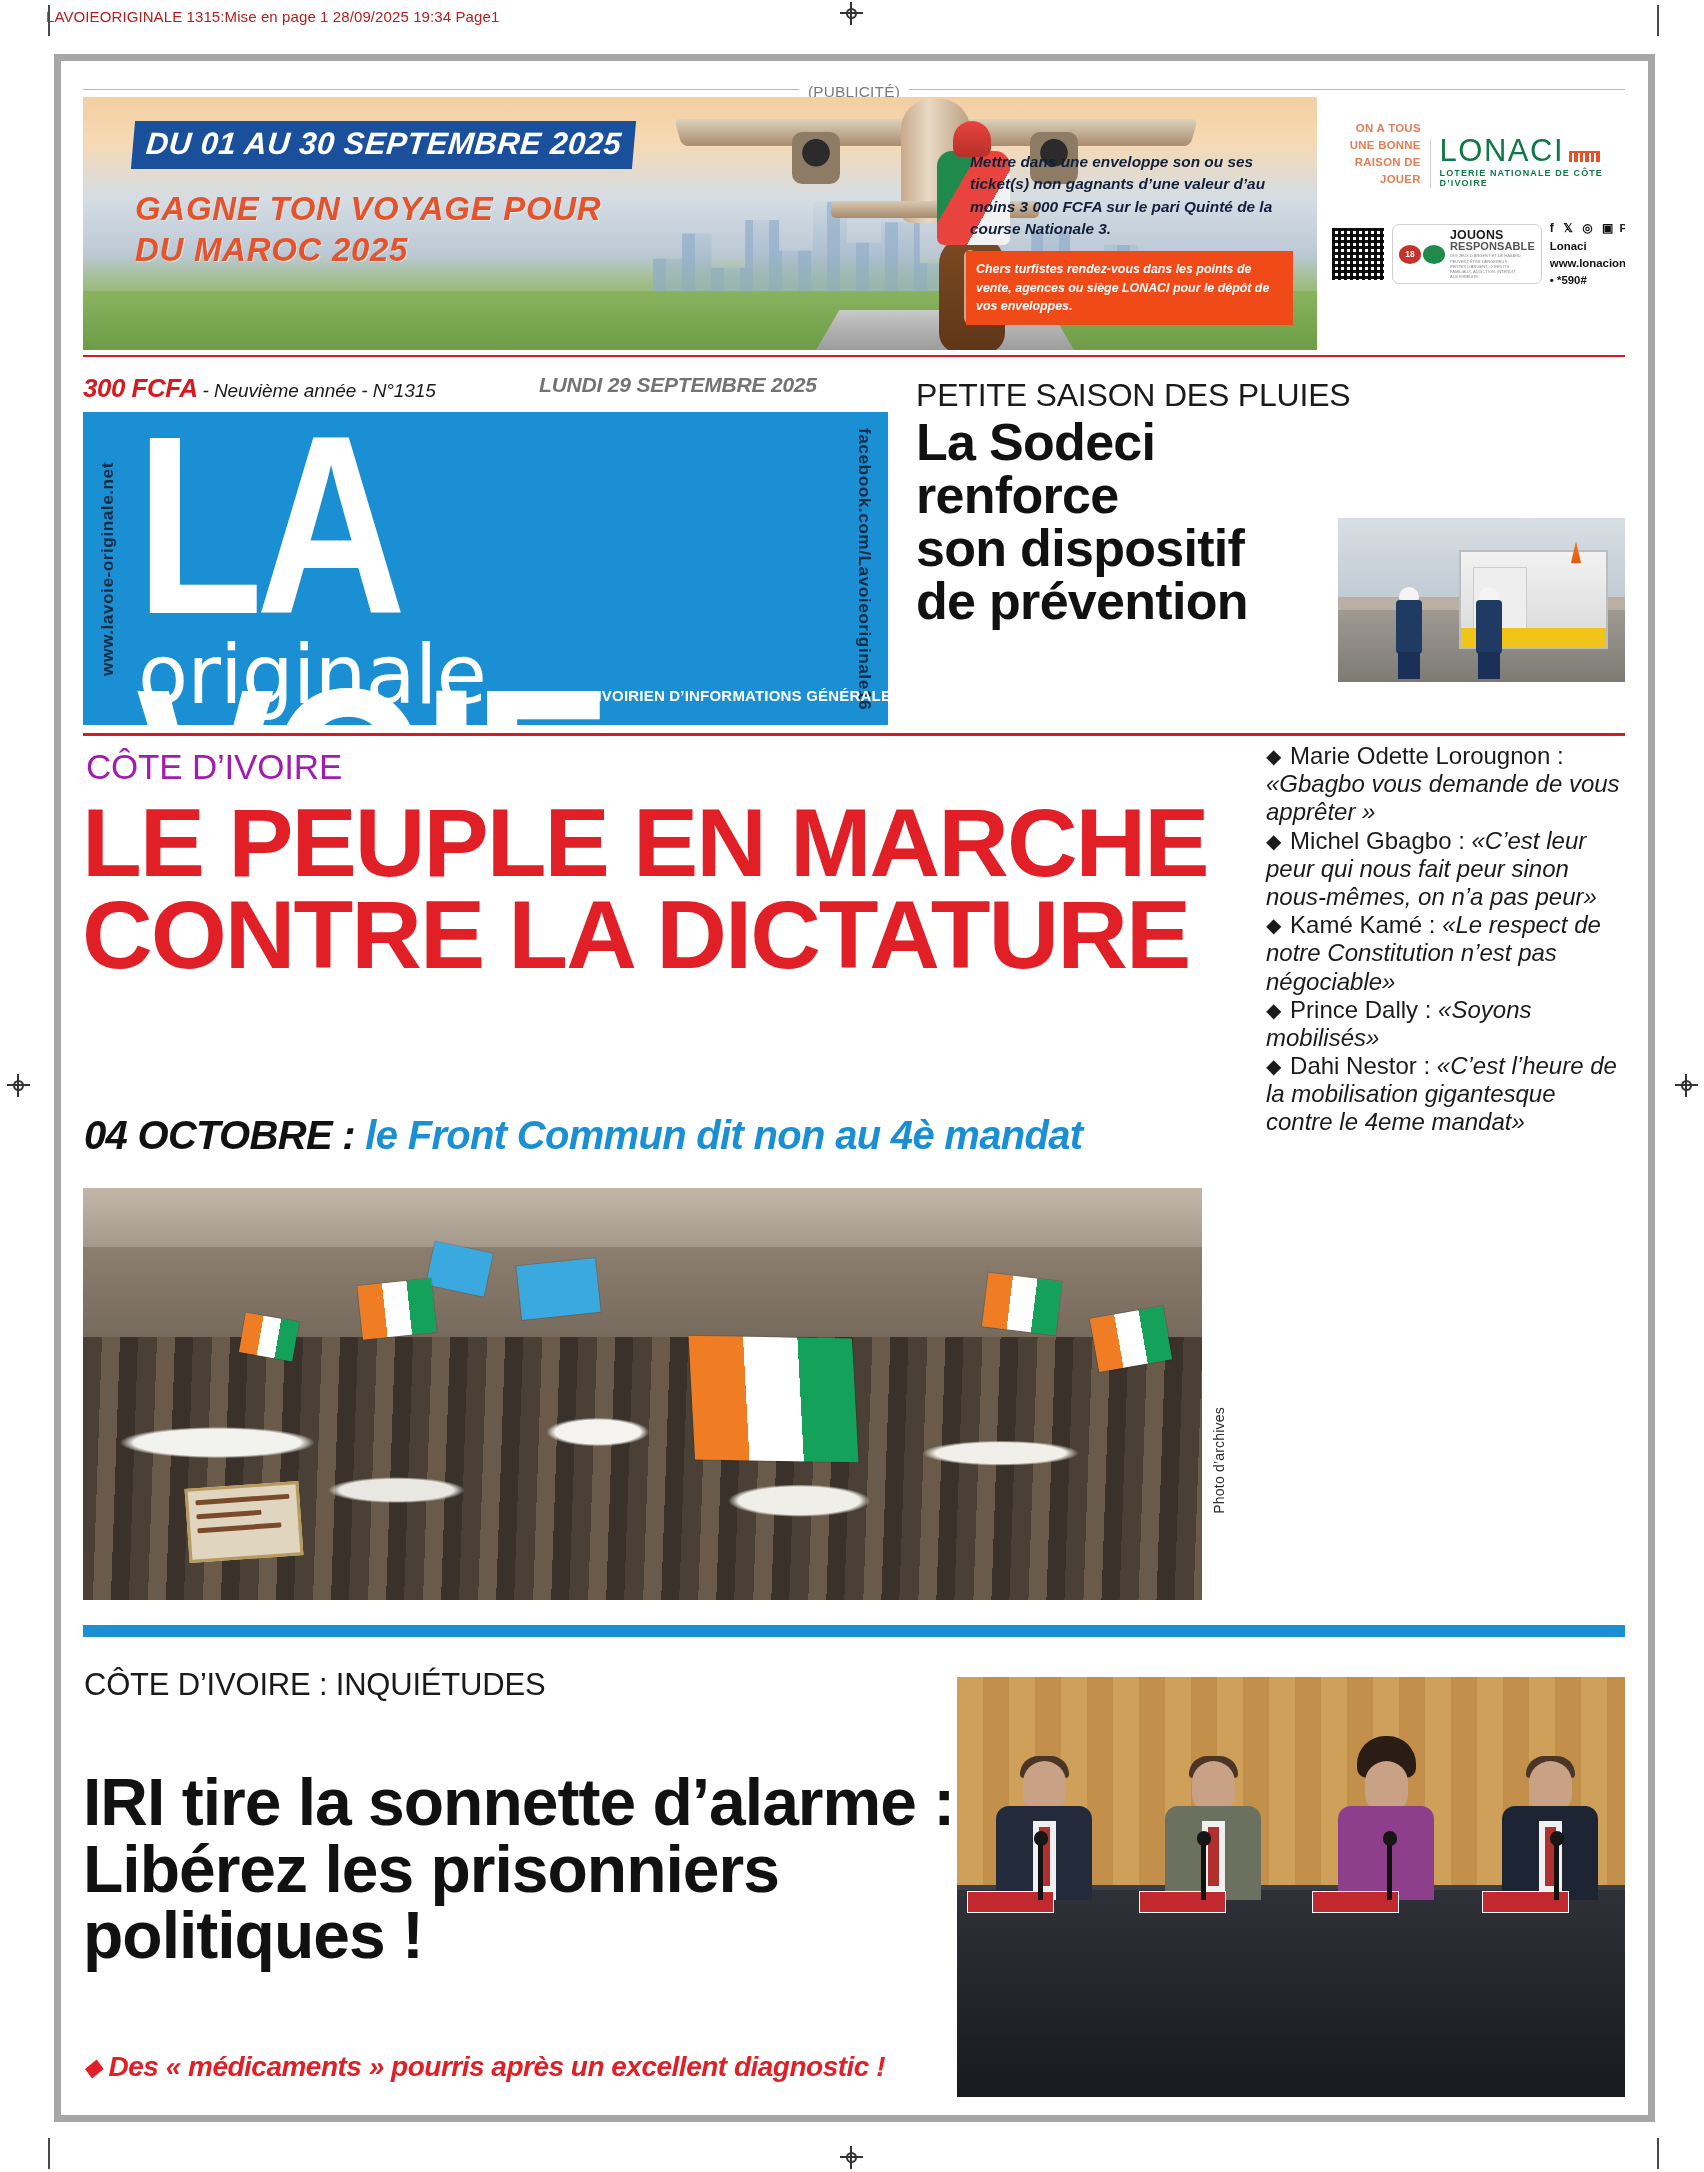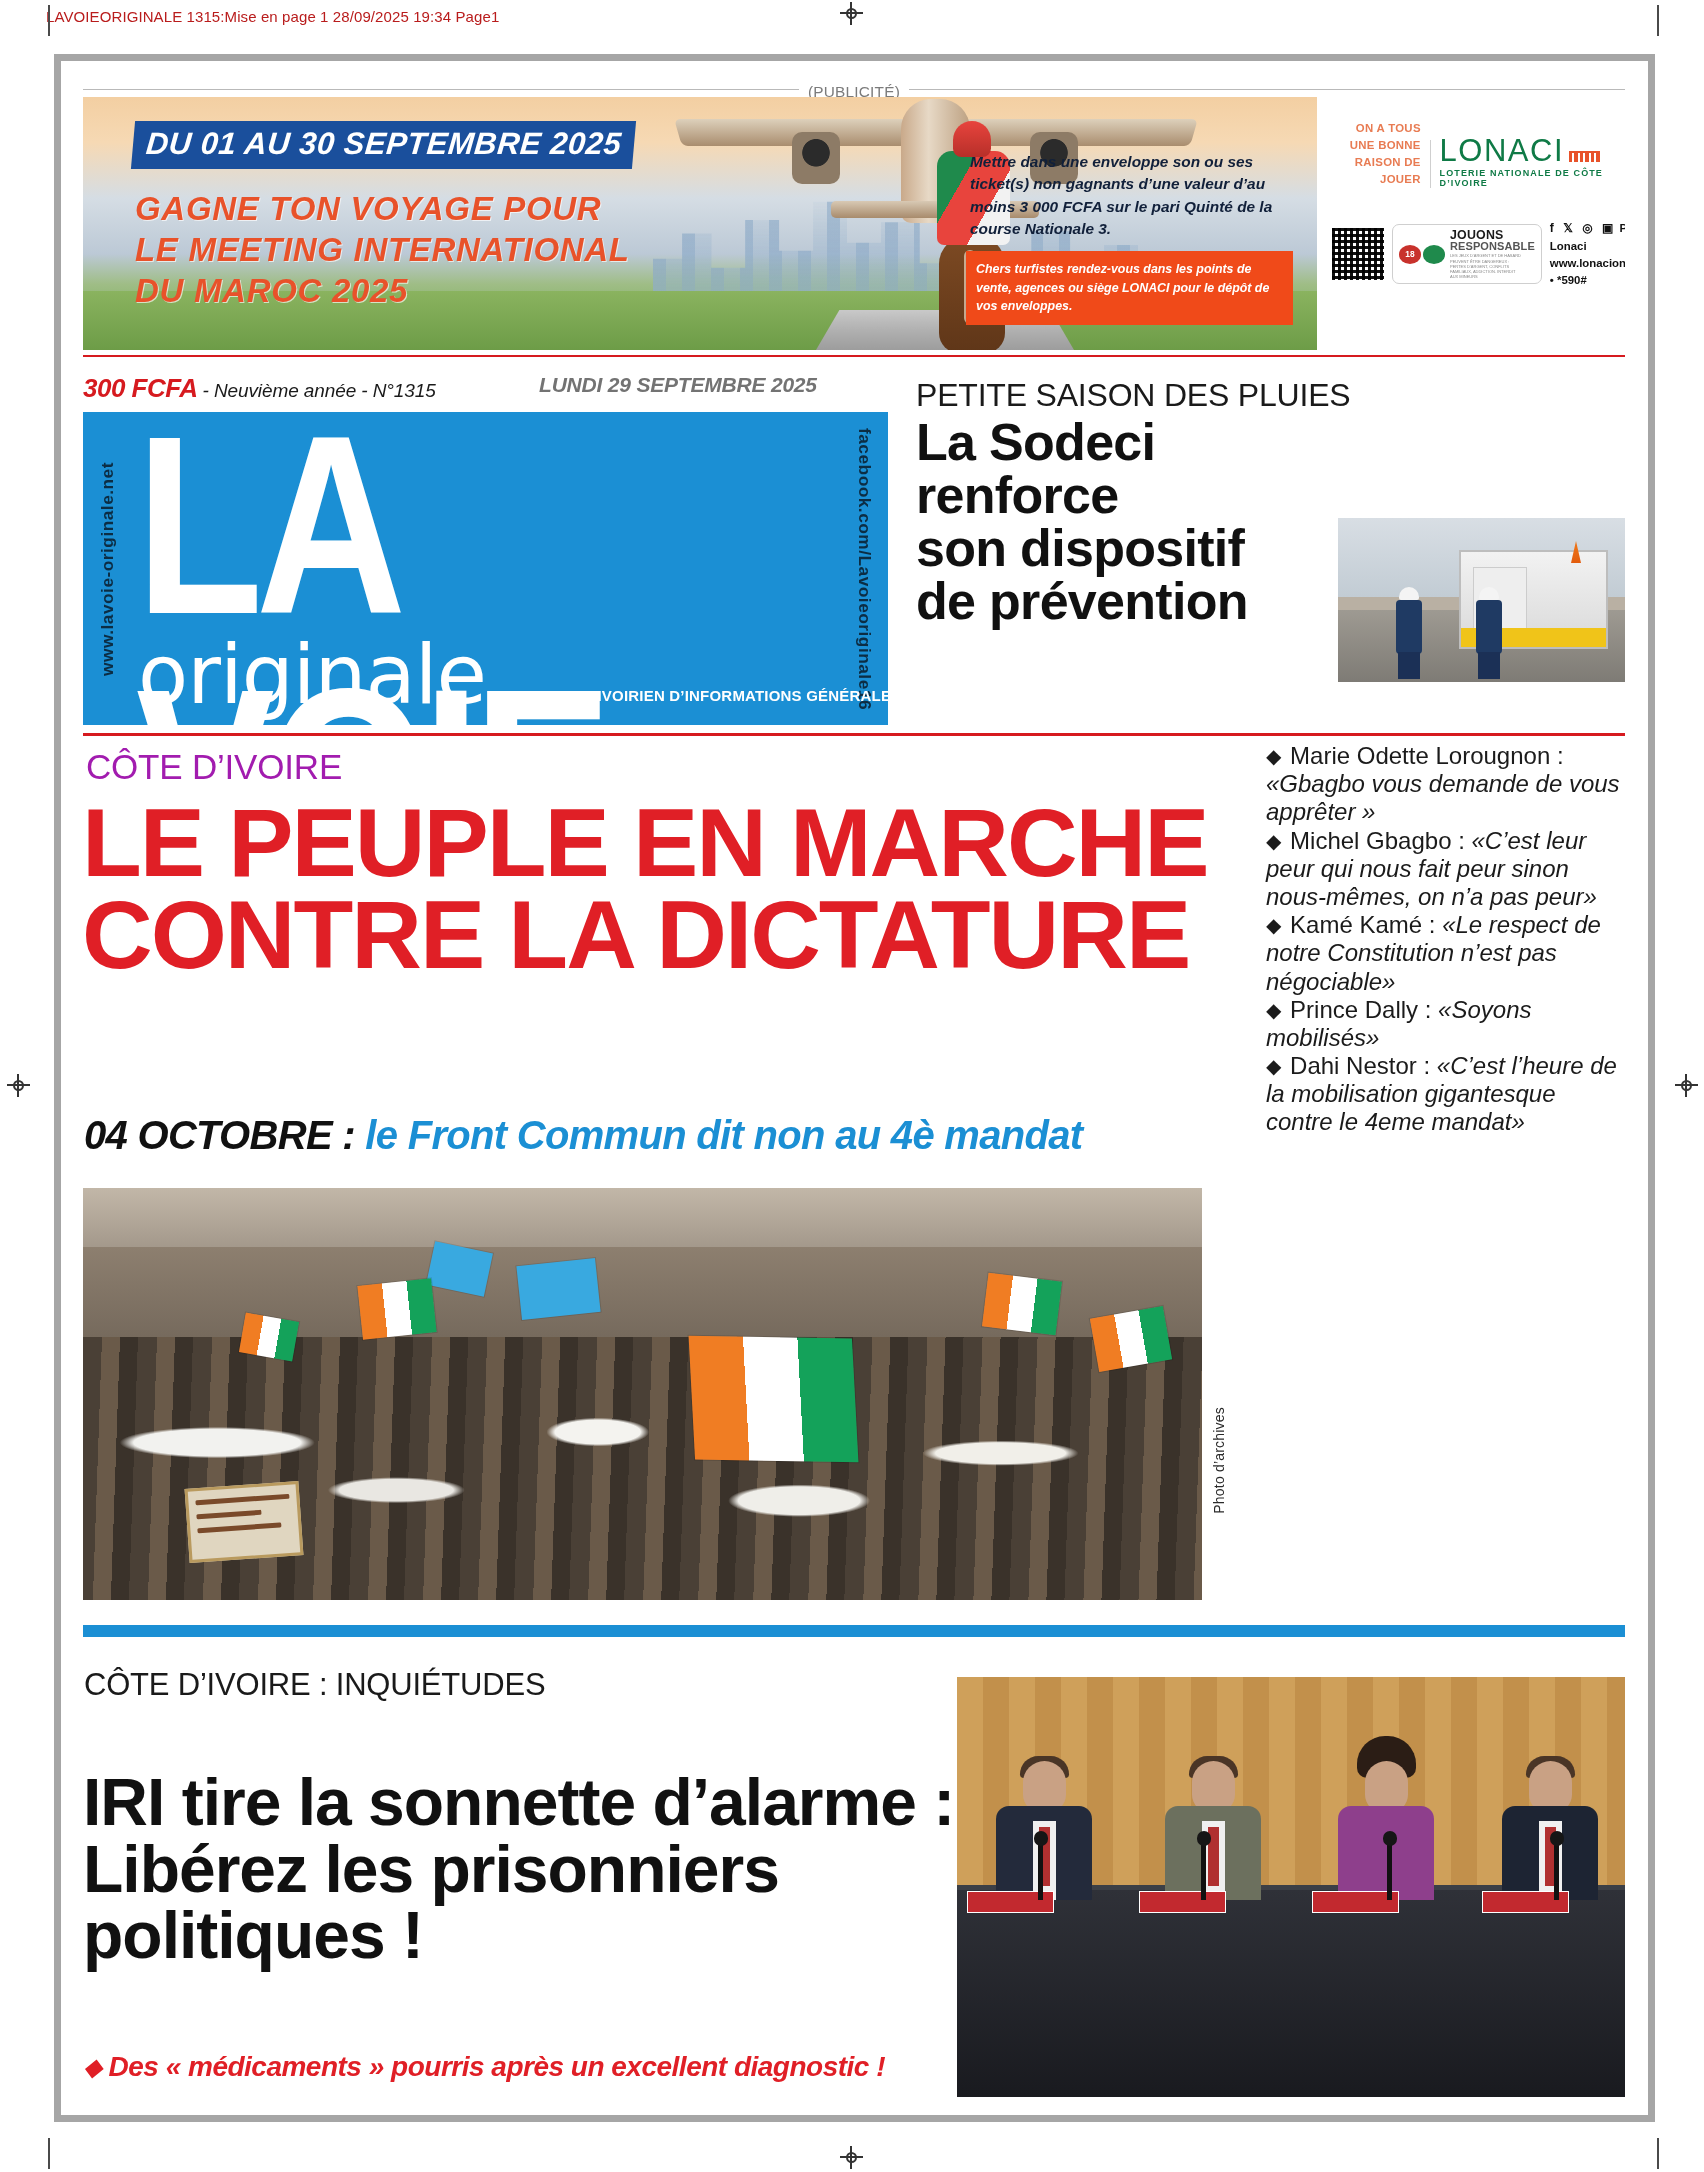--- a/index.html
+++ b/index.html
@@ -500,21 +500,20 @@
       <div class="jockey">
         <div class="horse-head"></div>
         <div class="blaze"></div>
         <div class="silk"></div>
         <div class="helmet"></div>
       </div>
 
       <div class="ad-dates">DU 01 AU 30 SEPTEMBRE 2025</div>
       <div class="ad-slogan">
         <div>GAGNE TON VOYAGE POUR</div>
-        <div>LE MEETING INTERNATIONAL</div>
         <div>DU MAROC 2025</div>
       </div>
       <div class="ad-rules">Mettre dans une enveloppe son ou ses ticket(s) non gagnants d’une valeur d’au moins 3 000 FCFA sur le pari Quinté de la course Nationale 3.</div>
       <div class="ad-cta">Chers turfistes rendez-vous dans les points de vente, agences ou siège LONACI pour le dépôt de vos enveloppes.</div>
     </div>
 
     <div class="ad-right">
       <div class="lon-top">
         <div class="lon-reason">ON A TOUS
 UNE BONNE

